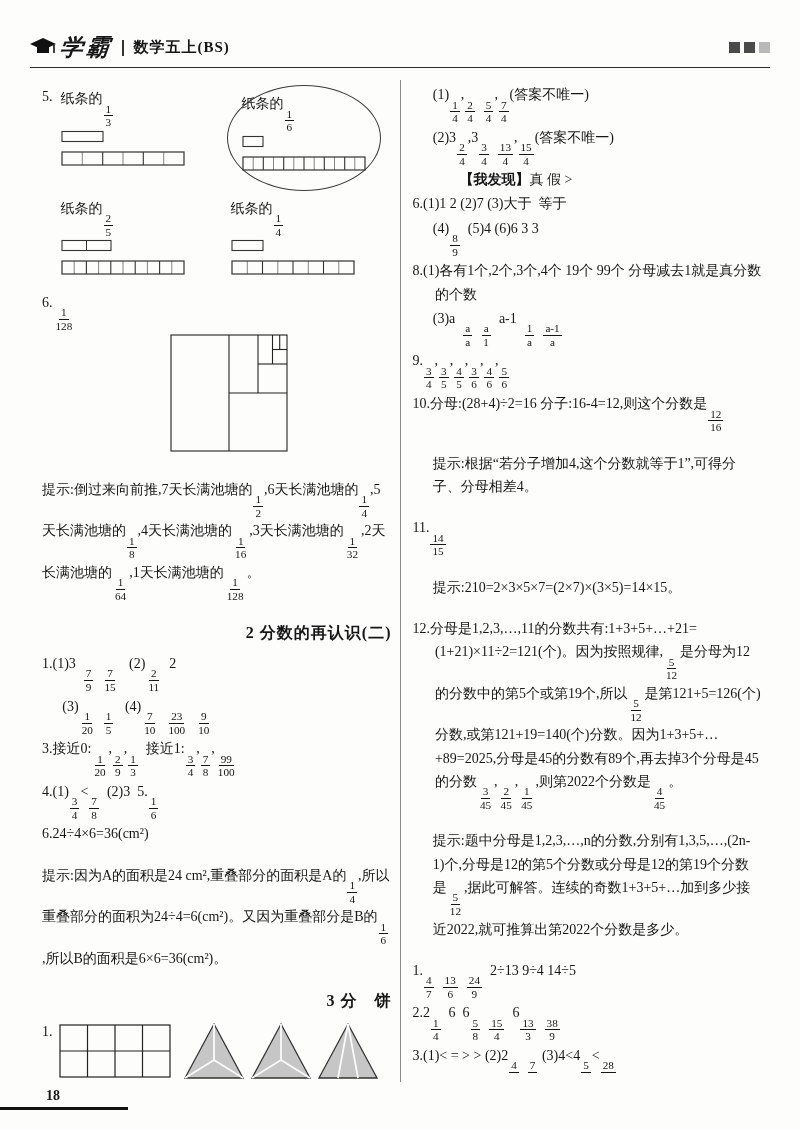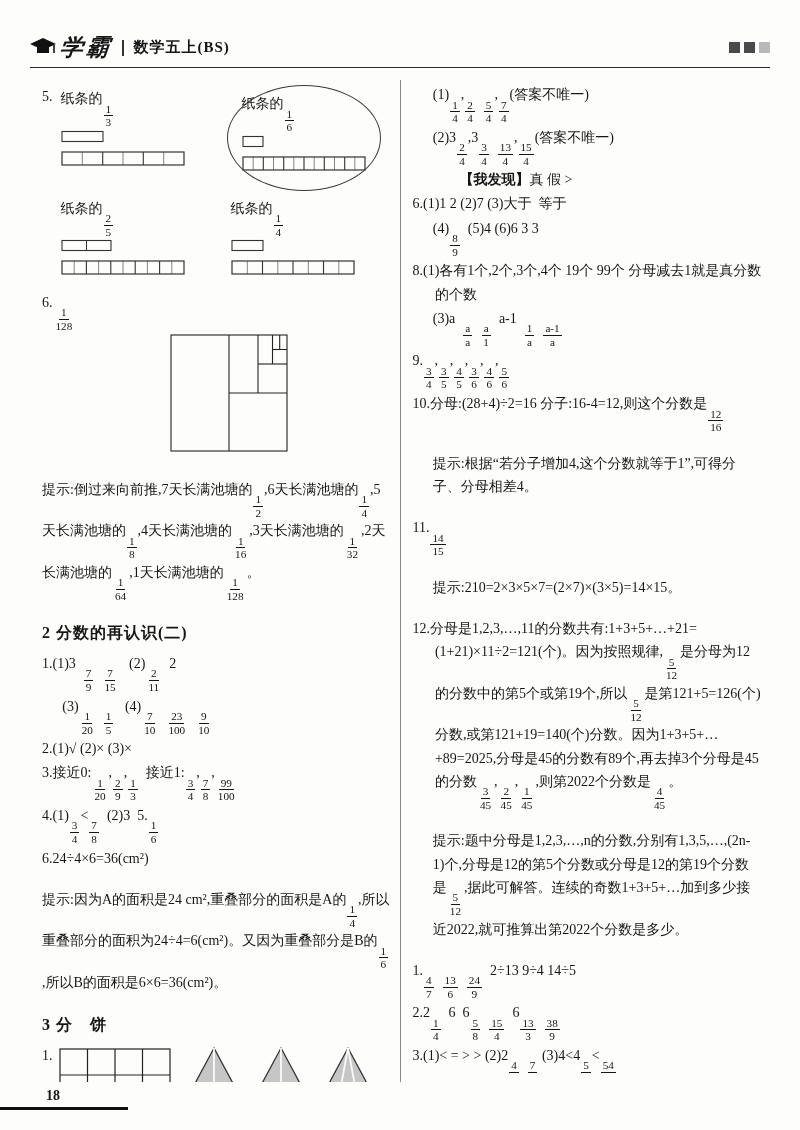--- a/index.html
+++ b/index.html
@@ -14,21 +14,21 @@
 .hdr-squares{margin-left:auto;display:flex;gap:4px;align-items:center}
 .hdr-squares i{display:block;width:11px;height:11px;background:#4a4a4a}
 .hdr-squares i.lt{background:#b9b9b9}
 .cols{position:absolute;top:80px;left:30px;right:30px;bottom:48px;display:flex}
 .col{flex:1;padding:2px 8px 0 12px;font-size:14px;line-height:1.66;overflow:hidden}
 .col-divider{width:1px;background:#8a8a8a}
 .para{margin:1px 0;white-space:pre-wrap}
 .ind{padding-left:1.45em}
 .hang{padding-left:1.6em;text-indent:-1.6em}
 .hint{margin:18px 0}
-.heading{text-align:left;font-weight:bold;font-size:16px;margin:7px 0 5px;letter-spacing:1px}
+.heading{text-align:right;font-weight:bold;font-size:16px;margin:7px 0 5px;letter-spacing:1px}
 .frac{display:inline-flex;flex-direction:column;align-items:center;vertical-align:-0.85em;line-height:1.12;font-size:0.8em;margin:0 1px;text-indent:0}
 .frac .fn{border-bottom:1px solid #161616;padding:0 2px}
 .frac .fd{padding:0 2px}
 .blk{margin:3px 0}
 .strips{display:flex;gap:2px}
 .blk-label{flex:none;margin-right:2px}
 .strips-grid{display:grid;grid-template-columns:168px 168px;gap:4px 2px}
 .strip-cell{padding:2px 4px;width:fit-content}
 .strip-cell.circled{border:1.5px solid #3a3a3a;border-radius:50%;padding:6px 14px 9px;justify-self:start}
 .strip-label{white-space:pre}
@@ -139,21 +139,20 @@
         <line x1="102.5" y1="1" x2="102.5" y2="30"></line>
         <line x1="102.5" y1="15.5" x2="117" y2="15.5"></line>
         <line x1="109.7" y1="1" x2="109.7" y2="15.5"></line>
       </g>
     </svg>
   </div>
         <div class="para hint">提示:倒过来向前推,7天长满池塘的<span class="frac"><span class="fn">1</span><span class="fd">2</span></span>,6天长满池塘的<span class="frac"><span class="fn">1</span><span class="fd">4</span></span>,5天长满池塘的<span class="frac"><span class="fn">1</span><span class="fd">8</span></span>,4天长满池塘的<span class="frac"><span class="fn">1</span><span class="fd">16</span></span>,3天长满池塘的<span class="frac"><span class="fn">1</span><span class="fd">32</span></span>,2天长满池塘的<span class="frac"><span class="fn">1</span><span class="fd">64</span></span>,1天长满池塘的<span class="frac"><span class="fn">1</span><span class="fd">128</span></span>。</div>
         <div class="heading">2 分数的再认识(二)</div>
         <div class="para">1.(1)3  <span class="frac"><span class="fn">7</span><span class="fd">9</span></span>  <span class="frac"><span class="fn">7</span><span class="fd">15</span></span>   (2)<span class="frac"><span class="fn">2</span><span class="fd">11</span></span>  2</div>
         <div class="para ind">(3)<span class="frac"><span class="fn">1</span><span class="fd">20</span></span>  <span class="frac"><span class="fn">1</span><span class="fd">5</span></span>   (4)<span class="frac"><span class="fn">7</span><span class="fd">10</span></span>  <span class="frac"><span class="fn">23</span><span class="fd">100</span></span>  <span class="frac"><span class="fn">9</span><span class="fd">10</span></span></div>
-        <div class="para">2.(1)√ (2)× (3)×</div>
         <div class="para">3.接近0:<span class="frac"><span class="fn">1</span><span class="fd">20</span></span>,<span class="frac"><span class="fn">2</span><span class="fd">9</span></span>,<span class="frac"><span class="fn">1</span><span class="fd">3</span></span>  接近1:<span class="frac"><span class="fn">3</span><span class="fd">4</span></span>,<span class="frac"><span class="fn">7</span><span class="fd">8</span></span>,<span class="frac"><span class="fn">99</span><span class="fd">100</span></span></div>
         <div class="para">4.(1)<span class="frac"><span class="fn">3</span><span class="fd">4</span></span>&lt;<span class="frac"><span class="fn">7</span><span class="fd">8</span></span>  (2)3  5.<span class="frac"><span class="fn">1</span><span class="fd">6</span></span></div>
         <div class="para">6.24÷4×6=36(cm²)</div>
         <div class="para hint">提示:因为A的面积是24 cm²,重叠部分的面积是A的<span class="frac"><span class="fn">1</span><span class="fd">4</span></span>,所以重叠部分的面积为24÷4=6(cm²)。又因为重叠部分是B的<span class="frac"><span class="fn">1</span><span class="fd">6</span></span>,所以B的面积是6×6=36(cm²)。</div>
         <div class="heading">3 分　饼</div>
         <div class="blk pies-wrap">
           <span class="blk-label">1.</span>
     <svg width="322" height="62" viewBox="0 0 322 62">
       <g fill="none" stroke="#222" stroke-width="1.2">
         <rect x="1" y="5" width="110" height="52"></rect>
@@ -192,21 +191,21 @@
         <div class="para ind">(3)a  <span class="frac"><span class="fn">a</span><span class="fd">a</span></span>  <span class="frac"><span class="fn">a</span><span class="fd">1</span></span>  a-1  <span class="frac"><span class="fn">1</span><span class="fd">a</span></span>  <span class="frac"><span class="fn">a-1</span><span class="fd">a</span></span></div>
         <div class="para">9.<span class="frac"><span class="fn">3</span><span class="fd">4</span></span>,<span class="frac"><span class="fn">3</span><span class="fd">5</span></span>,<span class="frac"><span class="fn">4</span><span class="fd">5</span></span>,<span class="frac"><span class="fn">3</span><span class="fd">6</span></span>,<span class="frac"><span class="fn">4</span><span class="fd">6</span></span>,<span class="frac"><span class="fn">5</span><span class="fd">6</span></span></div>
         <div class="para hang">10.分母:(28+4)÷2=16 分子:16-4=12,则这个分数是<span class="frac"><span class="fn">12</span><span class="fd">16</span></span></div>
         <div class="para hint ind">提示:根据“若分子增加4,这个分数就等于1”,可得分子、分母相差4。</div>
         <div class="para">11.<span class="frac"><span class="fn">14</span><span class="fd">15</span></span></div>
         <div class="para hint ind">提示:210=2×3×5×7=(2×7)×(3×5)=14×15。</div>
         <div class="para hang">12.分母是1,2,3,…,11的分数共有:1+3+5+…+21=(1+21)×11÷2=121(个)。因为按照规律,<span class="frac"><span class="fn">5</span><span class="fd">12</span></span>是分母为12的分数中的第5个或第19个,所以<span class="frac"><span class="fn">5</span><span class="fd">12</span></span>是第121+5=126(个)分数,或第121+19=140(个)分数。因为1+3+5+…+89=2025,分母是45的分数有89个,再去掉3个分母是45的分数<span class="frac"><span class="fn">3</span><span class="fd">45</span></span>,<span class="frac"><span class="fn">2</span><span class="fd">45</span></span>,<span class="frac"><span class="fn">1</span><span class="fd">45</span></span>,则第2022个分数是<span class="frac"><span class="fn">4</span><span class="fd">45</span></span>。</div>
         <div class="para hint ind">提示:题中分母是1,2,3,…,n的分数,分别有1,3,5,…,(2n-1)个,分母是12的第5个分数或分母是12的第19个分数是<span class="frac"><span class="fn">5</span><span class="fd">12</span></span>,据此可解答。连续的奇数1+3+5+…加到多少接近2022,就可推算出第2022个分数是多少。</div>
         <div class="para">1.<span class="frac"><span class="fn">4</span><span class="fd">7</span></span>  <span class="frac"><span class="fn">13</span><span class="fd">6</span></span>  <span class="frac"><span class="fn">24</span><span class="fd">9</span></span>  2÷13 9÷4 14÷5</div>
         <div class="para">2.2<span class="frac"><span class="fn">1</span><span class="fd">4</span></span>  6  6<span class="frac"><span class="fn">5</span><span class="fd">8</span></span>  <span class="frac"><span class="fn">15</span><span class="fd">4</span></span>  6<span class="frac"><span class="fn">13</span><span class="fd">3</span></span>  <span class="frac"><span class="fn">38</span><span class="fd">9</span></span></div>
-        <div class="para">3.(1)&lt; = &gt; &gt; (2)2<span class="frac"><span class="fn">4</span></span>  <span class="frac"><span class="fn">7</span></span> (3)4&lt;4<span class="frac"><span class="fn">5</span></span>&lt;<span class="frac"><span class="fn">54</span></span></div>
+        <div class="para">3.(1)&lt; = &gt; &gt; (2)2<span class="frac"><span class="fn">4</span></span>  <span class="frac"><span class="fn">7</span></span> (3)4&lt;4<span class="frac"><span class="fn">5</span></span>&lt;<span class="frac"><span class="fn">28</span></span></div>
       </section>
   </main>
 
   <footer class="ftr">
     <span class="pageno">18</span>
   </footer>
 
 </div>
 
 </body></html>

